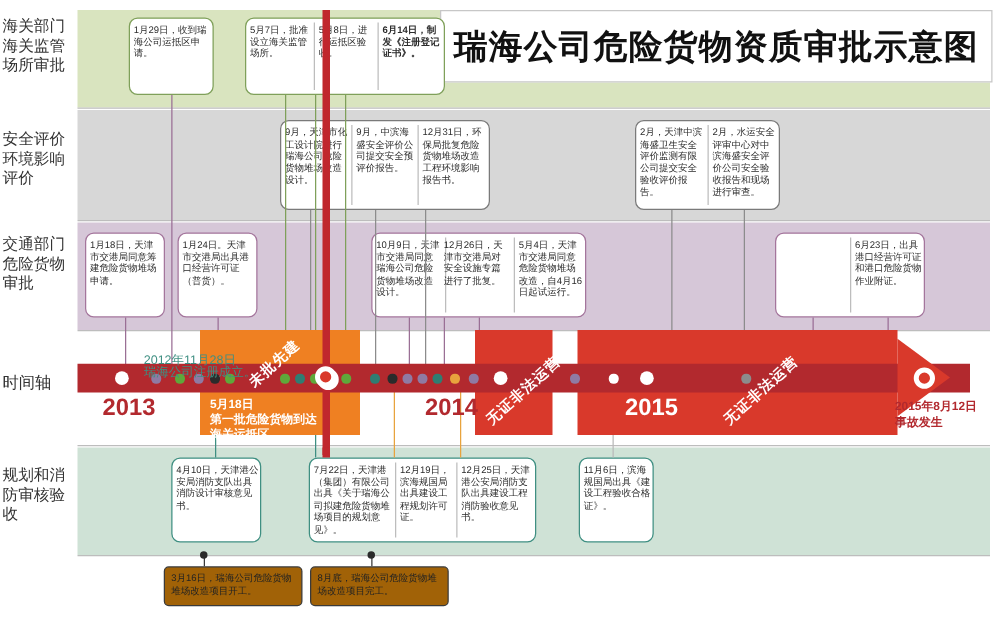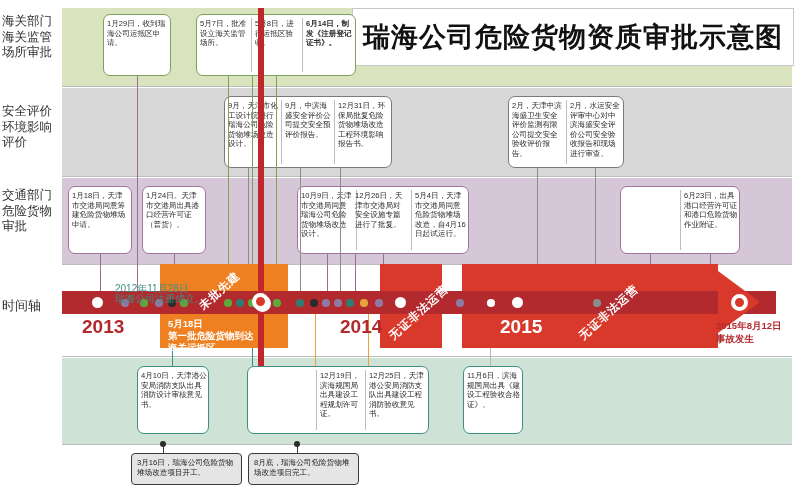--- a/index.html
+++ b/index.html
@@ -97,21 +97,21 @@
   #title{
     position:absolute;right:6px;top:8px;width:440px;height:56px;
     background:#ffffff;border:1px solid #c7c7c7;
     display:flex;align-items:center;justify-content:center;
     font-family:"Liberation Serif","DejaVu Serif",serif;
     font-weight:bold;font-size:27px;color:#111;letter-spacing:1px;
   }
 
   
   .bnote{
-    position:absolute;background:#e5e5e5;border:1.2px solid #3a3a3a;border-radius:4px;
+    position:absolute;background:#a16207;border:1.2px solid #3a3a3a;border-radius:4px;
     font-size:7.6px;line-height:10px;color:#222;padding:4px 5px;box-sizing:border-box;
   }
   .bstem{position:absolute;width:1.4px;background:#3a3a3a;}
   .bdot{position:absolute;width:6px;height:6px;border-radius:50%;background:#2b2b2b;}
 
   .hline{position:absolute;background:#bdbdbd;height:1px;}
 </style>
 </head>
 <body>
 
@@ -126,20 +126,21 @@
   <div class="hline" style="left:62px;top:176px;width:730px;"></div>
   <div class="hline" style="left:62px;top:264px;width:730px;"></div>
   <div class="hline" style="left:62px;top:356px;width:730px;"></div>
   <div class="hline" style="left:62px;top:444px;width:730px;"></div>
 
   <div id="title">瑞海公司危险货物资质审批示意图</div>
 
   <div class="rowlabel" style="top:14px;">海关部门海关监管场所审批</div>
   <div class="rowlabel" style="top:104px;">安全评价环境影响评价</div>
   <div class="rowlabel" style="top:188px;">交通部门危险货物审批</div>
+  <div class="rowlabel" style="top:373px;">规划和消防审核验收</div>
   <div class="rowlabel" style="top:298px;font-size:13px;">时间轴</div>
 
   <div class="note note-g" style="left:103px;top:14px;width:68px;height:62px;">
     <div class="cell" style="left:0;width:68px;">1月29日，收到瑞海公司运抵区申请。</div>
   </div>
 
   <div class="note note-g" style="left:196px;top:14px;width:160px;height:62px;">
     <div class="cell" style="left:0;width:54px;">5月7日，批准设立海关监管场所。</div>
     <div class="seg" style="left:54px;"></div>
     <div class="cell" style="left:55px;width:50px;">5月8日，进行运抵区验收。</div>
@@ -180,20 +181,21 @@
   <div class="note note-p" style="left:620px;top:186px;width:120px;height:68px;">
     <div class="seg" style="left:59px;"></div>
     <div class="cell" style="left:60px;width:60px;">6月23日，出具港口经营许可证和港口危险货物作业附证。</div>
   </div>
 
   <div class="note note-t" style="left:137px;top:366px;width:72px;height:68px;">
     <div class="cell" style="left:0;width:72px;">4月10日，天津港公安局消防支队出具消防设计审核意见书。</div>
   </div>
 
   <div class="note note-t" style="left:247px;top:366px;width:182px;height:68px;">
+    <div class="cell" style="left:0;width:68px;">7月22日，天津港（集团）有限公司出具《关于瑞海公司拟建危险货物堆场项目的规划意见》。</div>
     <div class="seg" style="left:68px;"></div>
     <div class="cell" style="left:69px;width:48px;">12月19日，滨海规国局出具建设工程规划许可证。</div>
     <div class="seg" style="left:117px;"></div>
     <div class="cell" style="left:118px;width:64px;">12月25日，天津港公安局消防支队出具建设工程消防验收意见书。</div>
   </div>
 
   <div class="note note-t" style="left:463px;top:366px;width:60px;height:68px;padding-left:12px;">
     <div class="cell" style="left:0;width:60px;">11月6日，滨海规国局出具《建设工程验收合格证》。</div>
   </div>
 

